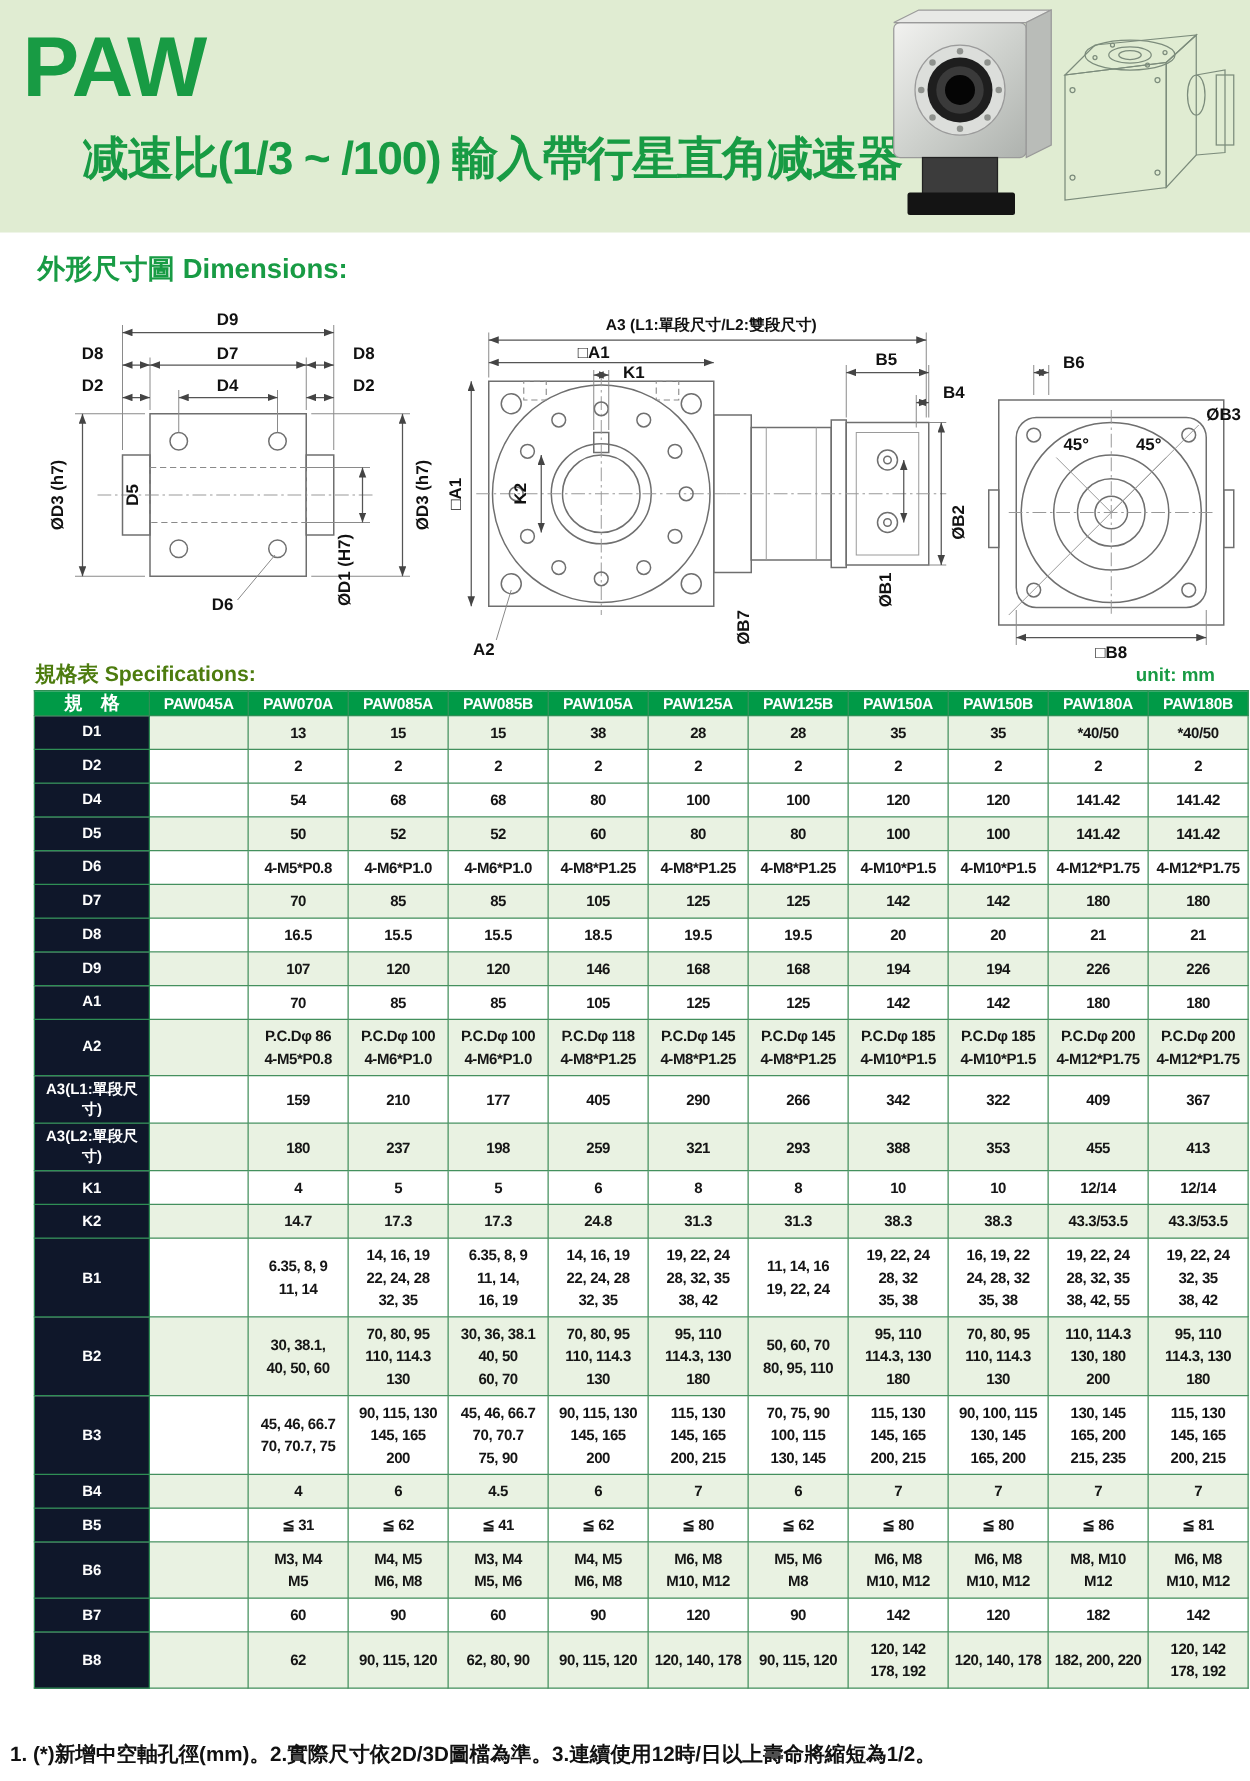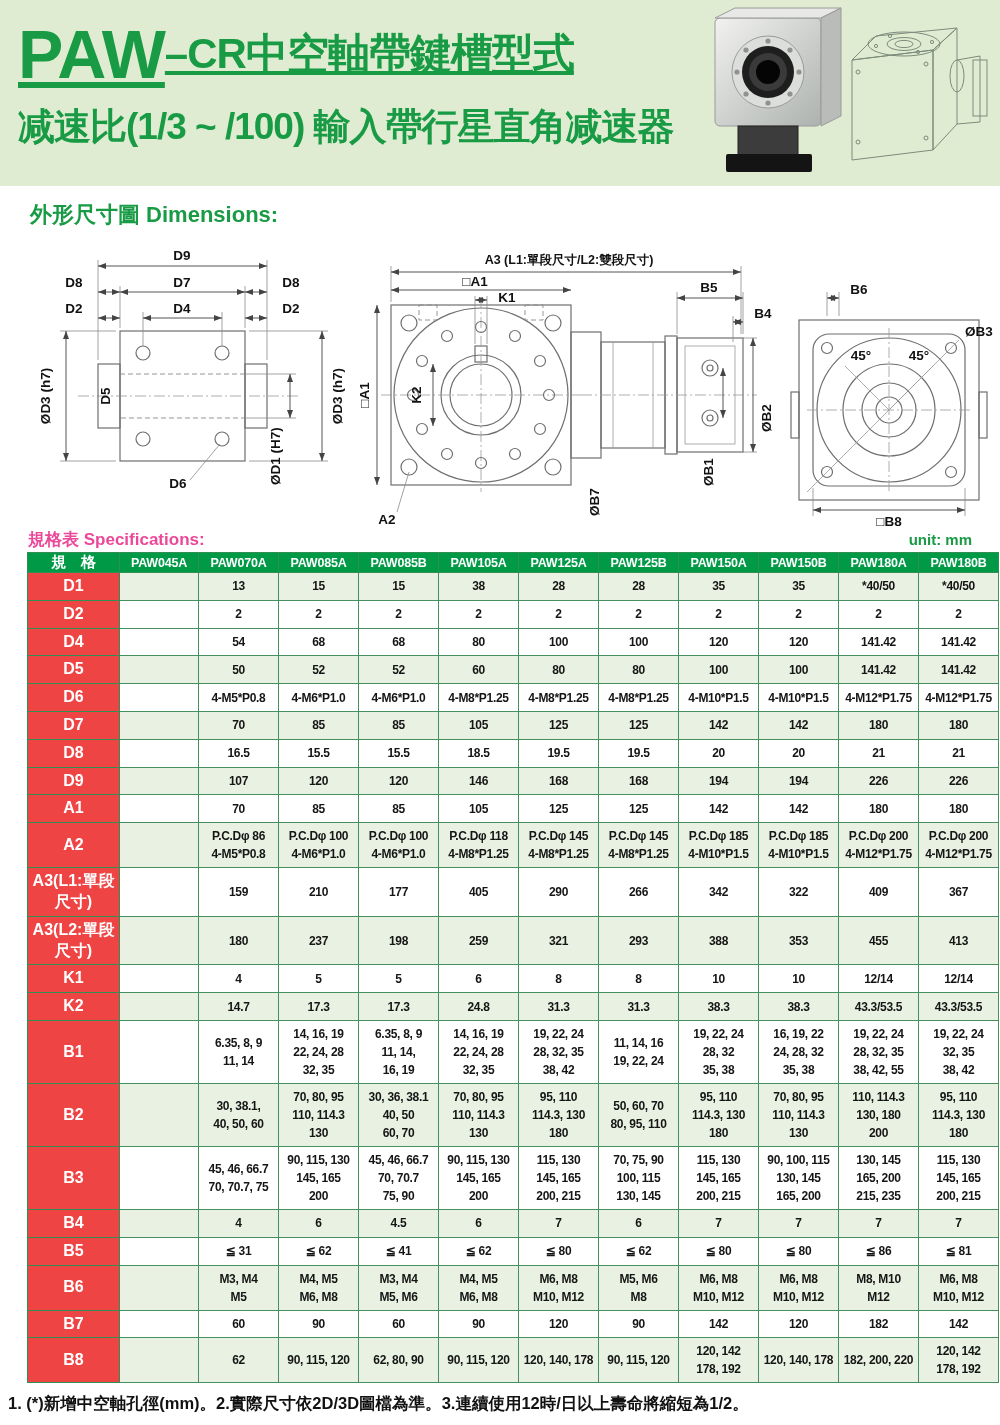--- a/index.html
+++ b/index.html
@@ -2,53 +2,53 @@
 <html><head>
 <meta charset="utf-8">
 <style>
   * { margin:0; padding:0; box-sizing:border-box; }
   body { width:1000px; height:1425px; position:relative; background:#ffffff;
          font-family:"Liberation Sans", sans-serif; overflow:hidden; }
 
   
   .banner { position:absolute; left:0; top:0; width:1000px; height:186px; background:#e0ecd2; }
   .title-block { position:absolute; left:18px; top:20px; color:#189b44; }
-  .title-line1 { display:flex; align-items:center; font-weight:bold; letter-spacing:-1px;text-decoration:underline; }
+  .title-line1 { display:flex; align-items:flex-start; font-weight:bold; letter-spacing:-1px; }
   .brand { font-size:68px; line-height:1; }
   .series { font-size:42px; line-height:1; }
-  .subtitle { font-size:37px; font-weight:bold; margin-top:14px; letter-spacing:-1px; }
+  .subtitle { font-size:37px; font-weight:bold; margin-top:14px; letter-spacing:-1px;margin-left:48px; }
   .product-art { position:absolute; left:690px; top:2px; }
 
   
   .dim-heading { position:absolute; left:30px; top:200px; font-size:22px; font-weight:bold; color:#189b44; }
   .drawings { position:absolute; left:25px; top:236px; width:972px; height:296px; }
   .drawings svg { position:absolute; }
   .dim-label { font:bold 13.5px "Liberation Sans", sans-serif; fill:#111; }
   .dim-label-sm { font:bold 12.5px "Liberation Sans", sans-serif; fill:#111; }
   .body-ln { stroke:#6f6f6f; stroke-width:1.2; fill:none; }
   .thin-ln { stroke:#9a9a9a; stroke-width:0.8; fill:none; }
   .dash-ln { stroke:#8a8a8a; stroke-width:0.9; fill:none; stroke-dasharray:5 3; }
   .cl-ln   { stroke:#999; stroke-width:0.8; fill:none; stroke-dasharray:11 3 2 3; }
   .dim-ln  { stroke:#555; stroke-width:1; fill:none;
              marker-start:url(#arw-s); marker-end:url(#arw-e); }
   .ext-ln  { stroke:#8a8a8a; stroke-width:0.8; fill:none; }
 
   
   .spec-head-row { position:absolute; left:28px; top:528px; width:944px;
                    display:flex; justify-content:space-between; align-items:baseline; }
-  .spec-heading { font-size:17px; font-weight:bold; color:#ec4899; }
+  .spec-heading { font-size:17px; font-weight:bold; color:#4d7c0f; }
   .spec-unit { font-size:15px; font-weight:bold; color:#189b44;text-align:right; }
 
   table.spec { position:absolute; left:27px; top:552px; width:971px;
                border-collapse:collapse; table-layout:fixed; }
   table.spec th, table.spec td { border:1px solid #44905e; }
   table.spec thead th { background:#009a47; color:#fff; font-size:12.5px; font-weight:bold;
                         height:15px; letter-spacing:-0.2px; border-color:#2f8f55; }
   table.spec thead th.corner { font-size:15px; }
-  table.spec tbody th { background:#ef4444; color:#fff; font-size:16px; font-weight:bold;
+  table.spec tbody th { background:#0f172a; color:#fff; font-size:12px; font-weight:bold;
                         padding:3px 4px; line-height:1.3; border-color:#2f8f55; }
   table.spec td { text-align:center; font-size:12px; font-weight:bold; color:#151515;
                   padding:4px 0; line-height:1.5; white-space:pre-line; letter-spacing:-0.3px;
                   background:#ffffff; }
   table.spec tr.stripe td { background:#e9f2e2; }
 
   
   .notes { position:absolute; left:8px; top:1393px; width:990px; display:flex; 
            font-size:16.5px; font-weight:bold; color:#111; }
 </style>
@@ -68,21 +68,20 @@
         <stop offset="0.5" stop-color="#cfd2ce"></stop>
         <stop offset="1" stop-color="#aeb2ae"></stop>
     </linearGradient>
   </defs>
 </svg>
 
 <div class="banner">
   <div class="title-block">
     <div class="title-line1">
       <span class="brand">PAW</span>
-        <span class="series">–CR中空軸帶鍵槽型式</span>
     </div>
     <div class="subtitle">减速比(1/3 ~ /100) 輸入帶行星直角减速器</div>
   </div>
 
   <svg class="product-art" width="305" height="180" viewBox="0 0 305 180">
 
     <g>
       <rect x="25" y="16" width="106" height="108" rx="5" fill="url(#silver)" stroke="#9a9a9a"></rect>
       <polygon points="25,16 45,6 151,6 131,16" fill="#e8e9e6" stroke="#9a9a9a"></polygon>
       <polygon points="131,16 151,6 151,114 131,124" fill="#b9bcb8" stroke="#9a9a9a"></polygon>

